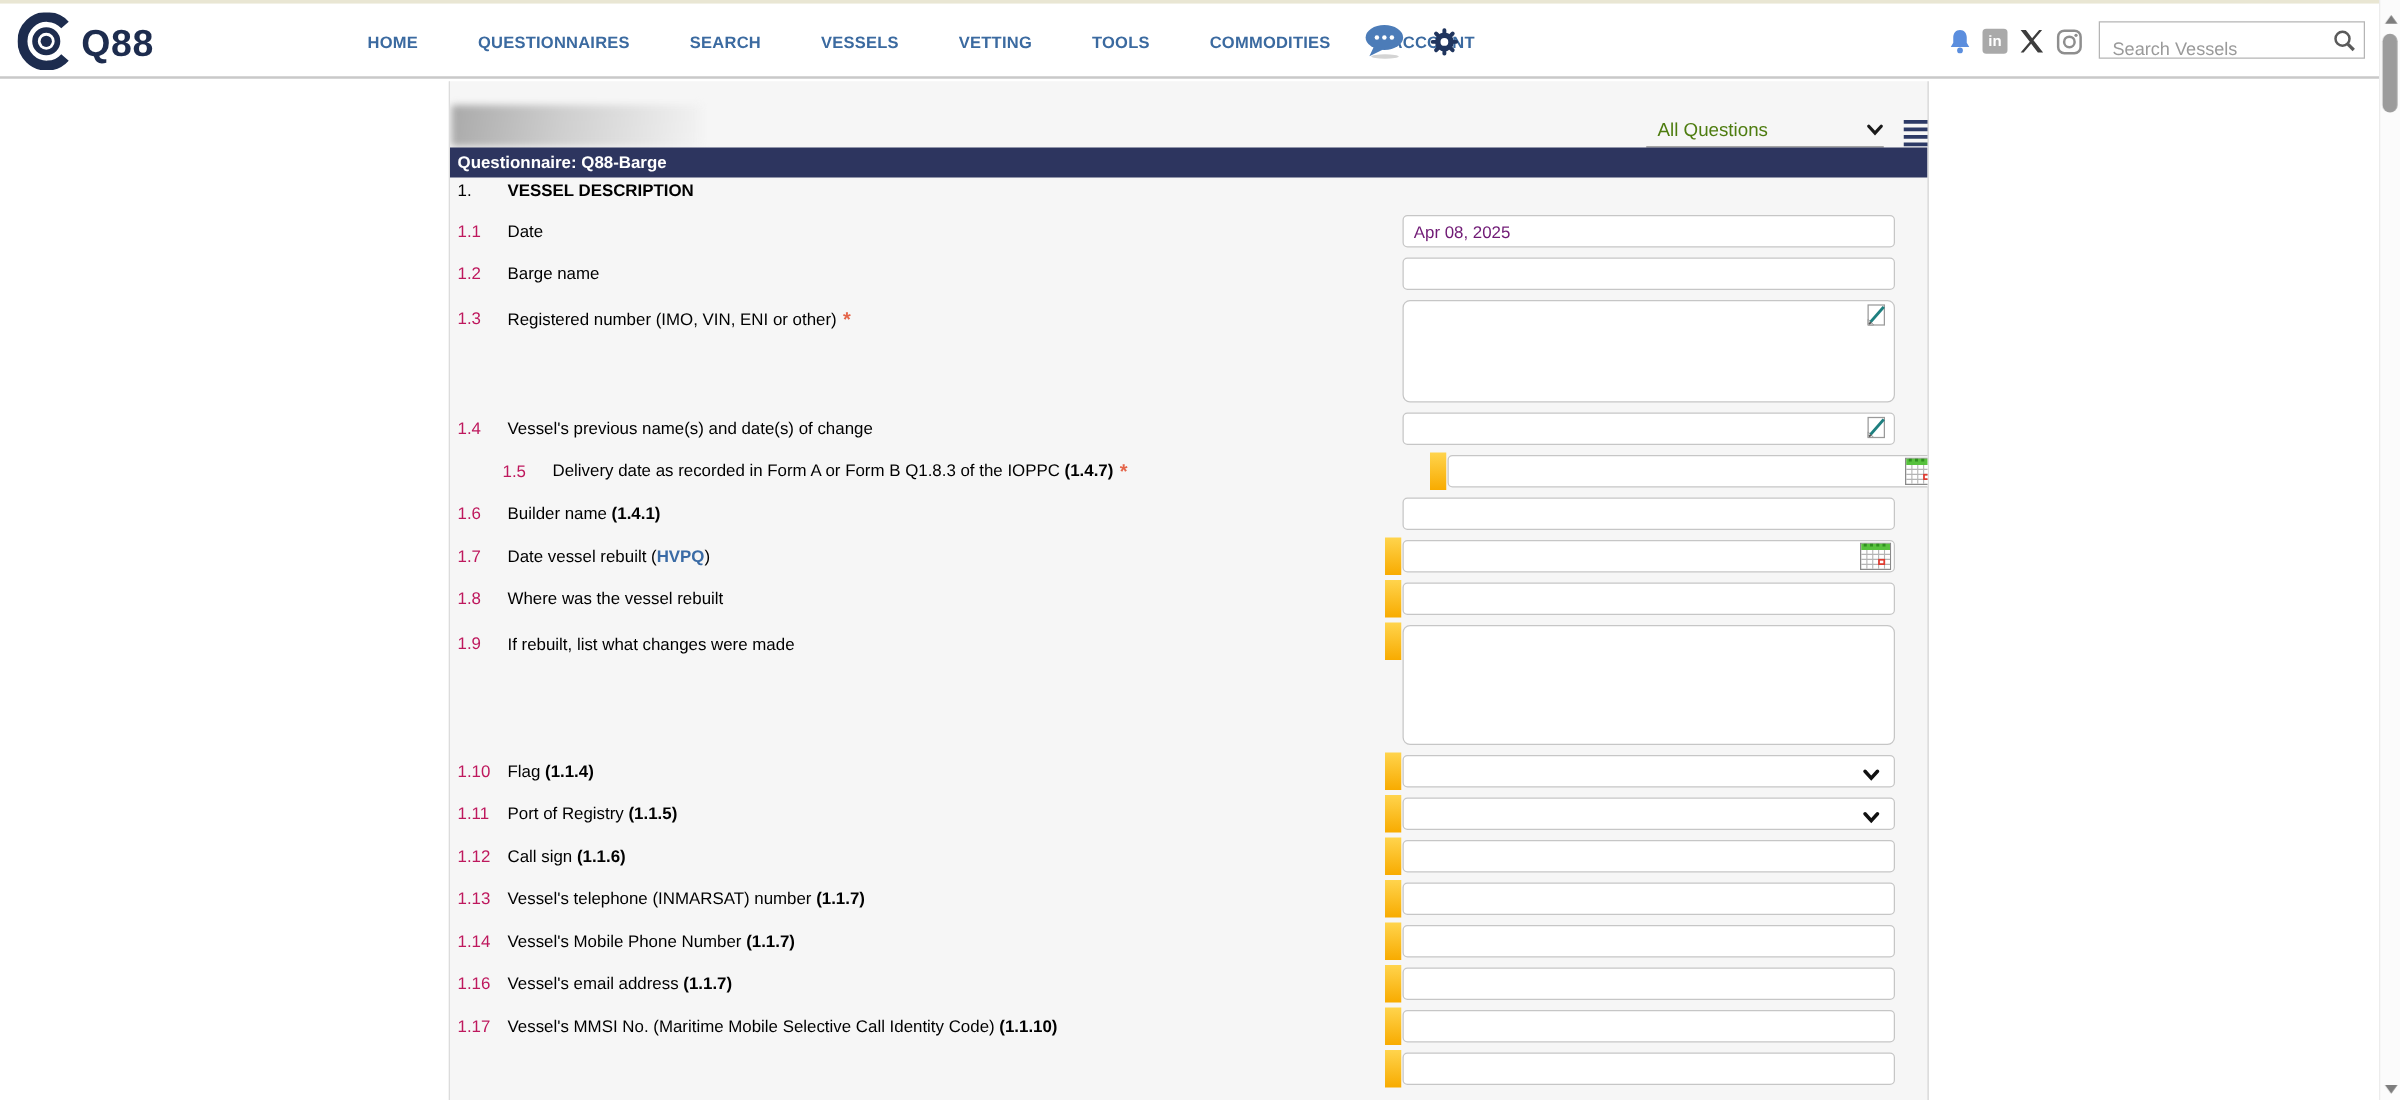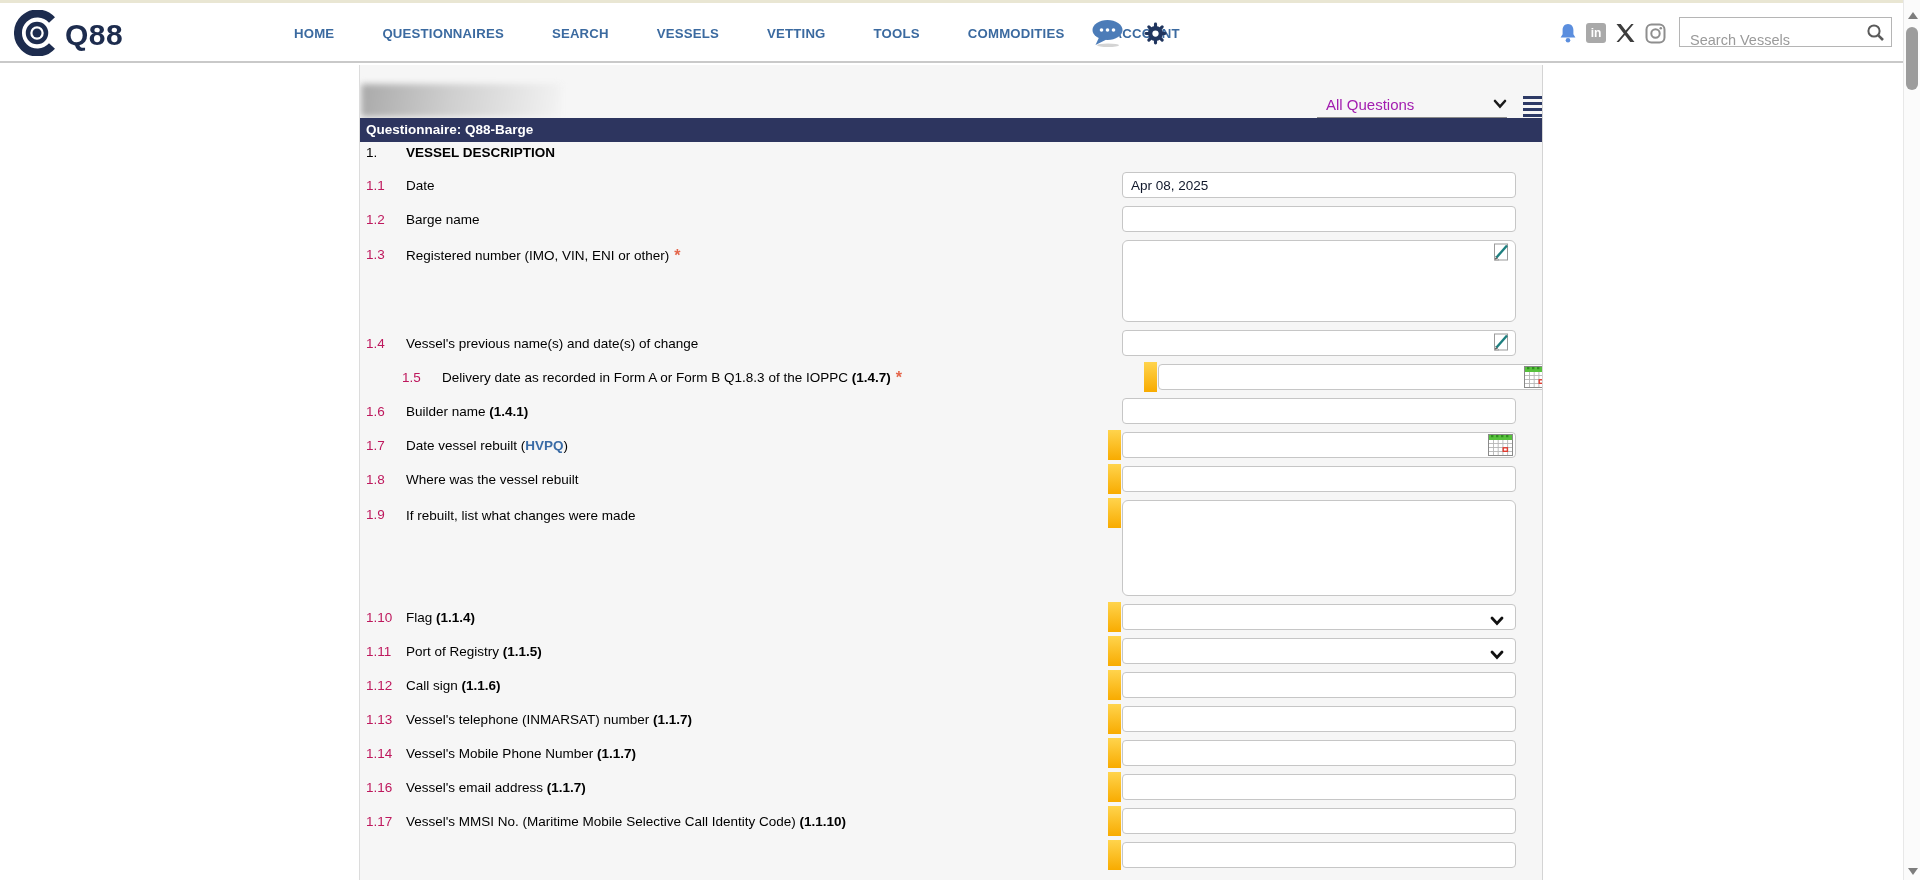--- a/index.html
+++ b/index.html
@@ -36,21 +36,21 @@
   .sb-thumb { position: absolute; top: 27px; left: 2px; width: 12px; height: 63px;
     background: #9c9c9c; border-radius: 7px; }
 
   
   .content { position: absolute; left: 359px; top: 65px; width: 1184px; height: 815px;
     background: #f6f6f6; border-left: 1px solid #dcdcdc; border-right: 1px solid #d4d4d4; overflow: hidden; }
   .blur-box { position: absolute; left: 1px; top: 19px; width: 200px; height: 33px; border-radius: 2px;
     background: linear-gradient(100deg, #a9a9a9 0%, #cfcfcf 45%, #f3f3f3 100%); filter: blur(3px); }
   .filter-select { position: absolute; left: 957px; top: 26px; width: 190px; height: 27px;
     border-bottom: 1px solid #8a8a8a; display: flex; align-items: center; cursor: pointer; background: transparent; }
-  .filter-select span { font-size: 15px; color: #a21caf; padding-left: 9px; flex: 1; }
+  .filter-select span { font-size: 15px; color: #4d7c0f; padding-left: 9px; flex: 1; }
   .hamburger { position: absolute; left: 1163px; top: 31px; width: 28px; cursor: pointer; }
   .hamburger div { height: 3.4px; background: #2d3a66; margin-bottom: 2.6px; }
 
   .q-title-bar { position: absolute; left: 0; top: 53px; width: 100%; height: 24px; background: #2d355f;
     color: #fff; font-size: 13.5px; font-weight: bold; line-height: 24px; padding-left: 6px; }
   .section-row { position: absolute; left: 0; top: 80px; width: 100%; height: 20px; font-size: 13.5px; }
   .section-num { position: absolute; left: 6px; }
   .section-title { position: absolute; left: 46px; font-weight: bold; text-align: center; }
 
   #questions { position: absolute; left: 0; top: 107px; width: 100%; }
@@ -60,21 +60,21 @@
   .q-row.single .q-num, .q-row.single .q-label { top: 50%; transform: translateY(-50%); }
   .q-row.multi .q-num, .q-row.multi .q-label { top: 7px; }
   .q-ref { font-weight: bold; }
   .q-link { color: #3a6ba5; font-weight: bold; cursor: pointer; }
   .q-req { color: #e4654a; font-weight: bold; font-size: 16px; margin-left: 5px; vertical-align: -1px; }
   .q-ctrl { position: absolute; left: 748px; top: 0; width: 420px; }
   .marker { position: absolute; left: 0; top: -2px; width: 13px; height: 30px;
     background: linear-gradient(180deg, #ffd44d 0%, #f8ab00 100%); }
   .fld { position: absolute; left: 14px; top: 0; width: 394px; height: 26px;
     border: 1px solid #c6c6c6; border-radius: 4px; background: #fff; font-size: 13.5px;
-    padding: 0 8px; color: #0f172a; font-family: "Liberation Sans", sans-serif; outline: none; }
+    padding: 0 8px; color: #701a75; font-family: "Liberation Sans", sans-serif; outline: none; }
   .fld.area { border-radius: 6px; resize: none; padding-top: 4px; }
   .fld.sel { cursor: pointer; }
   .ctrl-icon { position: absolute; cursor: pointer; }
   .ctrl-icon.cal { right: 15px; top: 2px; }
   .ctrl-icon.edit { right: 17px; top: 2px; }
   .ctrl-icon.chev { right: 24px; top: 8px; }
 </style>
 </head>
 <body>
 

